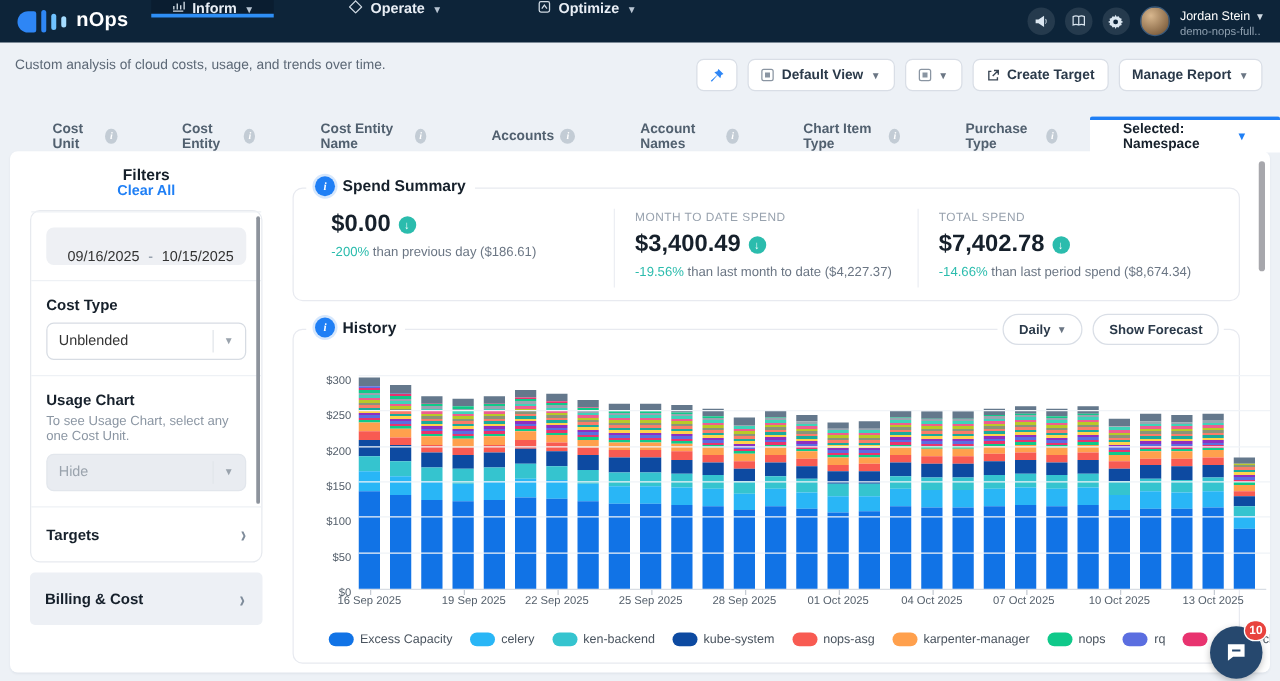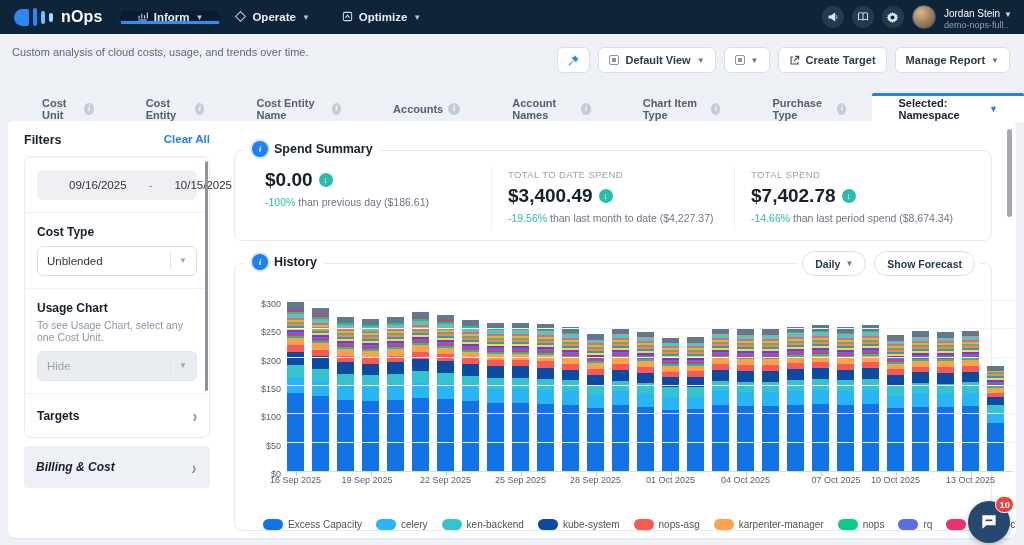--- a/index.html
+++ b/index.html
@@ -5,21 +5,21 @@
   * { margin:0; padding:0; box-sizing:border-box; }
   html,body { width:1024px; height:545px; overflow:hidden; }
   body { font-family:"Liberation Sans", sans-serif; background:#edf1f6; position:relative; color:#16202b; }
 
   
   .navbar { height:34px; background:#0d2439; display:flex; align-items:stretch; }
   .logo { display:flex; align-items:center; gap:2px; padding:0 18px 0 14px; }
   .logo-drop { width:15px; height:17px; background:#2e86f5; border-radius:9px 2px 2px 9px; }
   .logo-bar { width:4px; border-radius:2px; margin-left:2px; }
   .logo-text { color:#fff; font-size:16px; font-weight:bold; margin-left:6px; letter-spacing:.2px; }
-  .nav-menu { display:flex; align-items:center; }
+  .nav-menu { display:flex; align-items:flex-start;gap:44px; }
   .nav-item { display:flex; align-items:center; gap:6px; padding:0 16px; color:#e8eef5; font-size:11.5px; font-weight:bold; cursor:pointer; position:relative; }
   .nav-item .chev { font-size:8px; color:#b7c4d2; }
   .nav-item.active { background:#0a1d30; }
   .nav-item.active::after { content:""; position:absolute; left:0; right:0; bottom:0; height:3px; background:#2e8ef5; }
   .nav-right { margin-left:auto; display:flex; align-items:center; gap:8px; padding-right:12px; }
   .nav-icon-btn { width:22px; height:22px; border-radius:50%; background:rgba(255,255,255,.10); display:flex; align-items:center; justify-content:center; cursor:pointer; }
   .avatar { width:24px; height:24px; border-radius:50%; background:radial-gradient(circle at 35% 30%, #d8b78e, #8a6a48 70%, #5d462e); border:1px solid #3a5a7c; }
   .user-block { line-height:1.1; }
   .user-name { color:#fff; font-size:10px; font-weight:normal; }
   .user-org { color:#8fa0b0; font-size:9px; }
@@ -41,39 +41,39 @@
   .tab .info-dot { width:12px; height:12px; border-radius:50%; background:#c3ccd5; color:#fff; font-size:8px; font-weight:bold; display:flex; align-items:center; justify-content:center; font-family:"Liberation Serif",serif; font-style:italic; }
   .tab.active { background:#fff; border-top:3px solid #1f7ff5; border-radius:2px 2px 0 0; color:#16202b; height:29px; margin-top:-2px; }
   .tab.active .chev { color:#1f7ff5; font-size:9px; font-weight:bold; }
 
   
   .main-card { position:absolute; top:121px; left:8px; right:8px; bottom:7px; background:#fff; border-radius:6px; box-shadow:0 1px 2px rgba(20,40,70,.06); overflow:hidden; }
   .content-scrollbar { position:absolute; top:8px; right:4px; width:5px; height:88px; background:#a7a7ac; border-radius:3px; z-index:6; }
 
   
   .sidebar { position:absolute; top:0; left:0; width:212px; bottom:0; padding:12px 10px 0 16px; }
-  .filters-head { display:flex; justify-content:space-between; align-items:flex-start; margin-bottom:9px; }
+  .filters-head { display:flex; justify-content:space-between; align-items:center; margin-bottom:9px;flex-direction:column; }
   .filters-title { font-size:12.5px; font-weight:bold; }
   .clear-all { font-size:11.5px; font-weight:bold; color:#1f7ff5; cursor:pointer; }
   .filter-box { border:1px solid #e7eaef; border-radius:8px; position:relative; background:#fff; }
   .fb-scroll { position:absolute; top:4px; right:1px; width:3px; height:230px; background:#8d939c; border-radius:2px; }
   .fb-sec { padding:12px 12px; border-top:1px solid #eef1f5; }
   .fb-sec:first-child { border-top:none; }
-  .date-pill { background:#eef0f4; border-radius:6px; height:30px; display:flex; align-items:center; gap:22px; padding:0 10px; font-size:11.5px; color:#333; cursor:pointer; }
+  .date-pill { background:#eef0f4; border-radius:6px; height:30px; display:flex; align-items:flex-end; gap:7px; padding:0 10px; font-size:11.5px; color:#333; cursor:pointer; }
   .fb-label { font-size:12px; font-weight:bold; margin-bottom:7px; }
   .fb-help { font-size:10.5px; color:#8b96a3; margin:-3px 0 8px; }
   .select { height:30px; border:1px solid #d7dce3; border-radius:6px; display:flex; align-items:center; justify-content:space-between; padding:0 9px; font-size:11.5px; color:#333; cursor:pointer; background:#fff; }
   .select .chev { color:#9aa3ad; font-size:8px; border-left:1px solid #e1e5ea; padding-left:8px; line-height:18px; }
   .select.disabled { background:#e9ecf1; border-color:#e2e6ec; color:#9aa3ad; cursor:default; }
   .row-link { display:flex; justify-content:space-between; align-items:center; font-size:12px; font-weight:bold; cursor:pointer; padding:2px 0; }
   .chev-r { color:#7e8b9a; font-size:13px; font-weight:bold; transform:scaleY(1.4); }
   .search-row { display:flex; align-items:center; gap:8px; }
   .search-input { flex:1; background:#eef0f4; border-radius:6px; height:28px; display:flex; align-items:center; padding:0 10px; font-size:11px; color:#9aa3ad; }
   .plus-btn { font-size:19px; color:#3a4654; cursor:pointer; line-height:1; }
-  .gray-sec { background:#edf0f5; margin-top:6px; border-radius:4px; height:42px; display:flex; justify-content:space-between; align-items:center; padding:0 14px 0 12px; font-size:12px; font-weight:bold; cursor:pointer;font-style:italic; }
+  .gray-sec { background:#edf0f5; margin-top:6px; border-radius:4px; height:42px; display:flex; justify-content:space-between; align-items:center; padding:0 14px 0 12px; font-size:12px; font-weight:bold; cursor:pointer; }
 
   
   .content { position:absolute; left:212px; right:10px; top:0; bottom:0; padding:12px 14px 0 14px; }
   .chip { display:inline-flex; align-items:center; gap:5px; background:#e3f0fd; border-radius:12px; padding:4px 12px; font-size:10.5px; color:#1f7ff5; }
   .chip b { font-weight:bold; }
   .chip .x { color:#e8564f; font-weight:bold; cursor:pointer; margin-left:3px; font-size:10px; }
 
   .fieldset { border:1px solid #e8eaf0; border-radius:8px; position:relative; margin-top:17px; padding:16px 14px 10px; }
   .fs-legend { position:absolute; top:-10px; left:10px; background:#fff; padding:0 7px; display:flex; align-items:center; gap:6px; font-size:12.5px; font-weight:bold; }
   .info-blue { width:16px; height:16px; border-radius:50%; background:#1f7ff5; color:#fff; display:flex; align-items:center; justify-content:center; font-size:9px; font-weight:bold; font-family:"Liberation Serif",serif; font-style:italic; box-shadow:0 0 0 2px #d6e7fc; }
@@ -98,21 +98,21 @@
   .plot { position:absolute; left:38px; top:0; width:726px; height:170px; border-bottom:1px solid #d8dde4; }
   .gridline { position:absolute; left:0; right:-6px; height:1px; background:#f0f3f7; }
   .ytick { position:absolute; right:732px; transform:translateY(4px); font-size:9px; color:#55606c; text-align:right; width:34px; }
   .bars { position:absolute; left:0; bottom:0; width:100%; height:170px; display:flex; align-items:flex-end; }
   .bar { width:17px; margin-right:8px; display:flex; flex-direction:column-reverse; cursor:pointer; }
   .seg { width:100%; }
   .xtick { position:absolute; top:173px; font-size:9px; color:#55606c; transform:translateX(-50%); white-space:nowrap; }
   .xtickmark { position:absolute; top:170px; width:1px; height:4px; background:#c6ccd4; }
 
   
-  .legend { margin-top:21px; padding-left:14px; }
+  .legend { margin-top:8px; padding-left:14px; }
   .legend-row { display:flex; gap:14px; margin-bottom:7px; }
   .li { display:flex; align-items:center; gap:5px; font-size:10px; color:#4a545f; white-space:nowrap; }
   .swatch { width:20px; height:11px; border-radius:6px; }
 
   
   .chat-bubble { position:absolute; right:14px; bottom:2px; width:42px; height:42px; border-radius:50%; background:#26486e; display:flex; align-items:center; justify-content:center; z-index:20; box-shadow:0 2px 6px rgba(0,0,0,.25); cursor:pointer; }
   .chat-badge { position:absolute; top:-5px; right:-4px; min-width:17px; height:17px; border-radius:9px; background:#e8433e; color:#fff; font-size:9.5px; font-weight:bold; display:flex; align-items:center; justify-content:center; padding:0 3px; border:1.5px solid #fff; }
 </style>
 </head>
 <body>
@@ -301,24 +301,24 @@
       <div class="fs-legend">
         <span class="info-blue">i</span>
         <span>Spend Summary</span>
       </div>
       <div class="stats" id="stats-row">
           <div class="stat">
             <div class="stat-value-row">
               <span class="stat-value">$0.00</span>
               <span class="down-badge">↓</span>
             </div>
-            <div class="stat-delta"><span class="pct">-100%</span> than previous day ($186.61)</div>
+            <div class="stat-delta"><span class="pct">-200%</span> than previous day ($186.61)</div>
           </div>
           <div class="stat">
-            <div class="stat-label">TOTAL TO DATE SPEND</div>
+            <div class="stat-label">MONTH TO DATE SPEND</div>
             <div class="stat-value-row">
               <span class="stat-value">$3,400.49</span>
               <span class="down-badge">↓</span>
             </div>
             <div class="stat-delta"><span class="pct">-19.56%</span> than last month to date ($4,227.37)</div>
           </div>
           <div class="stat">
             <div class="stat-label">TOTAL SPEND</div>
             <div class="stat-value-row">
               <span class="stat-value">$7,402.78</span>
@@ -649,33 +649,33 @@
             <div class="ytick" style="bottom: 81px;">$150</div>
             <div class="gridline" style="bottom: 113.333px;"></div>
             <div class="ytick" style="bottom: 109.333px;">$200</div>
             <div class="gridline" style="bottom: 141.667px;"></div>
             <div class="ytick" style="bottom: 137.667px;">$250</div>
             <div class="gridline" style="bottom: 170px;"></div>
             <div class="ytick" style="bottom: 166px;">$300</div>
             <div class="xtickmark" style="left: 8.5px;"></div>
             <div class="xtick" style="left: 8.5px;">16 Sep 2025</div>
             <div class="xtickmark" style="left: 83.5px;"></div>
-            <div class="xtick" style="left: 80px;">19 Sep 2025</div>
+            <div class="xtick" style="left: 92px;">19 Sep 2025</div>
             <div class="xtickmark" style="left: 158.5px;"></div>
             <div class="xtick" style="left: 158.5px;">22 Sep 2025</div>
             <div class="xtickmark" style="left: 233.5px;"></div>
             <div class="xtick" style="left: 233.5px;">25 Sep 2025</div>
             <div class="xtickmark" style="left: 308.5px;"></div>
             <div class="xtick" style="left: 308.5px;">28 Sep 2025</div>
             <div class="xtickmark" style="left: 383.5px;"></div>
             <div class="xtick" style="left: 383.5px;">01 Oct 2025</div>
             <div class="xtickmark" style="left: 458.5px;"></div>
             <div class="xtick" style="left: 458.5px;">04 Oct 2025</div>
             <div class="xtickmark" style="left: 533.5px;"></div>
-            <div class="xtick" style="left: 549px;">07 Oct 2025</div>
+            <div class="xtick" style="left: 532px;">07 Oct 2025</div>
             <div class="xtickmark" style="left: 608.5px;"></div>
             <div class="xtick" style="left: 608.5px;">10 Oct 2025</div>
             <div class="xtickmark" style="left: 683.5px;"></div>
             <div class="xtick" style="left: 683.5px;">13 Oct 2025</div>
           </div>
       </div>
 
       <div class="legend" id="legend">
           <div class="legend-row">
             <div class="li">

